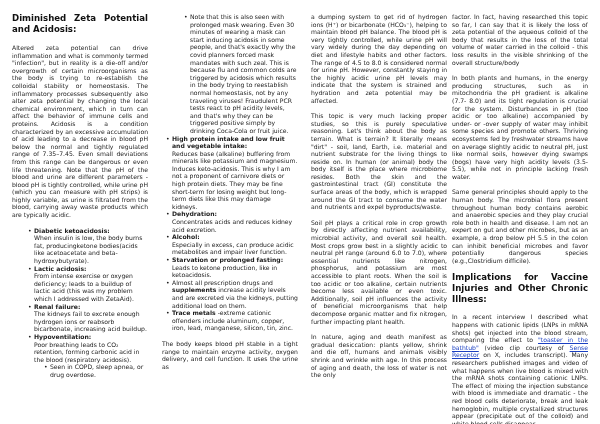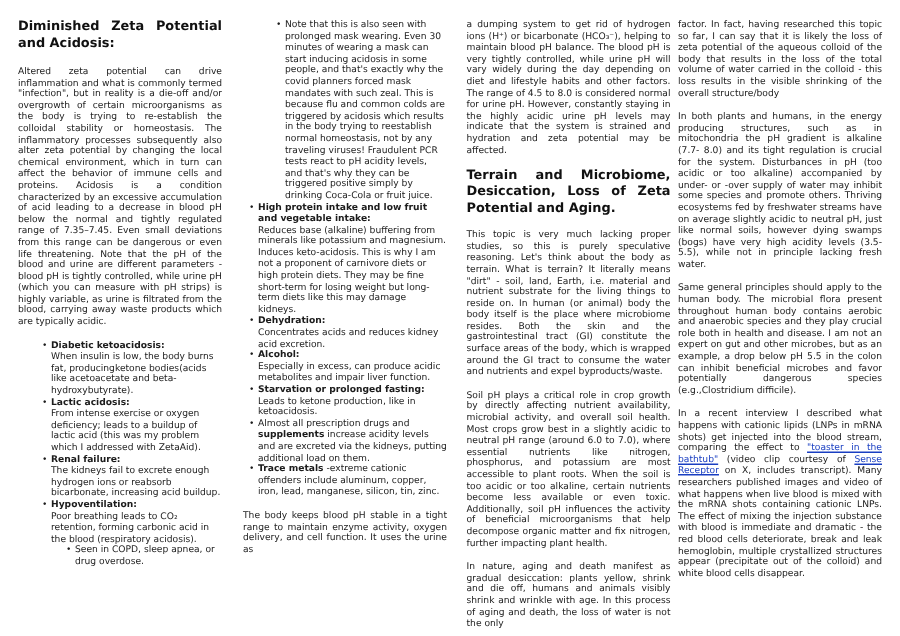--- a/index.html
+++ b/index.html
@@ -99,28 +99,28 @@
       </li>
       <li style="margin-bottom:8px;">
         <span class="lbl-inline">Trace metals</span><span> -extreme cationic offenders include aluminum, copper, iron, lead, manganese, silicon, tin, zinc.</span>
       </li>
     </ul>
     <p>The body keeps blood pH stable in a tight range to maintain enzyme activity, oxygen delivery, and cell function. It uses the urine as</p>
   </div>
 
   <div class="col c3">
     <p>a dumping system to get rid of hydrogen ions (H⁺) or bicarbonate (HCO₃⁻), helping to maintain blood pH balance. The blood pH is very tightly controlled, while urine pH will vary widely during the day depending on diet and lifestyle habits and other factors. The range of 4.5 to 8.0 is considered normal for urine pH. However, constantly staying in the highly acidic urine pH levels may indicate that the system is strained and hydration and zeta potential may be affected.</p>
-    <h2>Terrain and Microbiome, Desiccation, Loss of Zeta Potential and Aging.</h2>
     <p>This topic is very much lacking proper studies, so this is purely speculative reasoning. Let's think about the body as terrain. What is terrain? It literally means "dirt" - soil, land, Earth, i.e. material and nutrient substrate for the living things to reside on. In human (or animal) body the body itself is the place where microbiome resides. Both the skin and the gastrointestinal tract (GI) constitute the surface areas of the body, which is wrapped around the GI tract to consume the water and nutrients and expel byproducts/waste.</p>
     <p>Soil pH plays a critical role in crop growth by directly affecting nutrient availability, microbial activity, and overall soil health. Most crops grow best in a slightly acidic to neutral pH range (around 6.0 to 7.0), where essential nutrients like nitrogen, phosphorus, and potassium are most accessible to plant roots. When the soil is too acidic or too alkaline, certain nutrients become less available or even toxic. Additionally, soil pH influences the activity of beneficial microorganisms that help decompose organic matter and fix nitrogen, further impacting plant health.</p>
     <p>In nature, aging and death manifest as gradual desiccation: plants yellow, shrink and die off, humans and animals visibly shrink and wrinkle with age. In this process of aging and death, the loss of water is not the only</p>
   </div>
 
   <div class="col c4">
     <p>factor. In fact, having researched this topic so far, I can say that it is likely the loss of zeta potential of the aqueous colloid of the body that results in the loss of the total volume of water carried in the colloid - this loss results in the visible shrinking of the overall structure/body</p>
     <p>In both plants and humans, in the energy producing structures, such as in mitochondria the pH gradient is alkaline (7.7- 8.0) and its tight regulation is crucial for the system. Disturbances in pH (too acidic or too alkaline) accompanied by under- or -over supply of water may inhibit some species and promote others. Thriving ecosystems fed by freshwater streams have on average slightly acidic to neutral pH, just like normal soils, however dying swamps (bogs) have very high acidity levels (3.5-5.5), while not in principle lacking fresh water.</p>
     <p>Same general principles should apply to the human body. The microbial flora present throughout human body contains aerobic and anaerobic species and they play crucial role both in health and disease. I am not an expert on gut and other microbes, but as an example, a drop below pH 5.5 in the colon can inhibit beneficial microbes and favor potentially dangerous species (e.g.,Clostridium difficile).</p>
+    <h2>Implications for Vaccine Injuries and Other Chronic Illness:</h2>
     <p>
       <span>In a recent interview I described what happens with cationic lipids (LNPs in mRNA shots) get injected into the blood stream, comparing the effect to </span><a class="link">"toaster in the bathtub"</a><span> (video clip courtesy of </span><a class="link">Sense Receptor</a><span> on X, includes transcript). Many researchers published images and video of what happens when live blood is mixed with the mRNA shots containing cationic LNPs. The effect of mixing the injection substance with blood is immediate and dramatic - the red blood cells deteriorate, break and leak hemoglobin, multiple crystallized structures appear (precipitate out of the colloid) and white blood cells disappear.</span>
     </p>
   </div>
 
 </div>
 
 </body></html>

